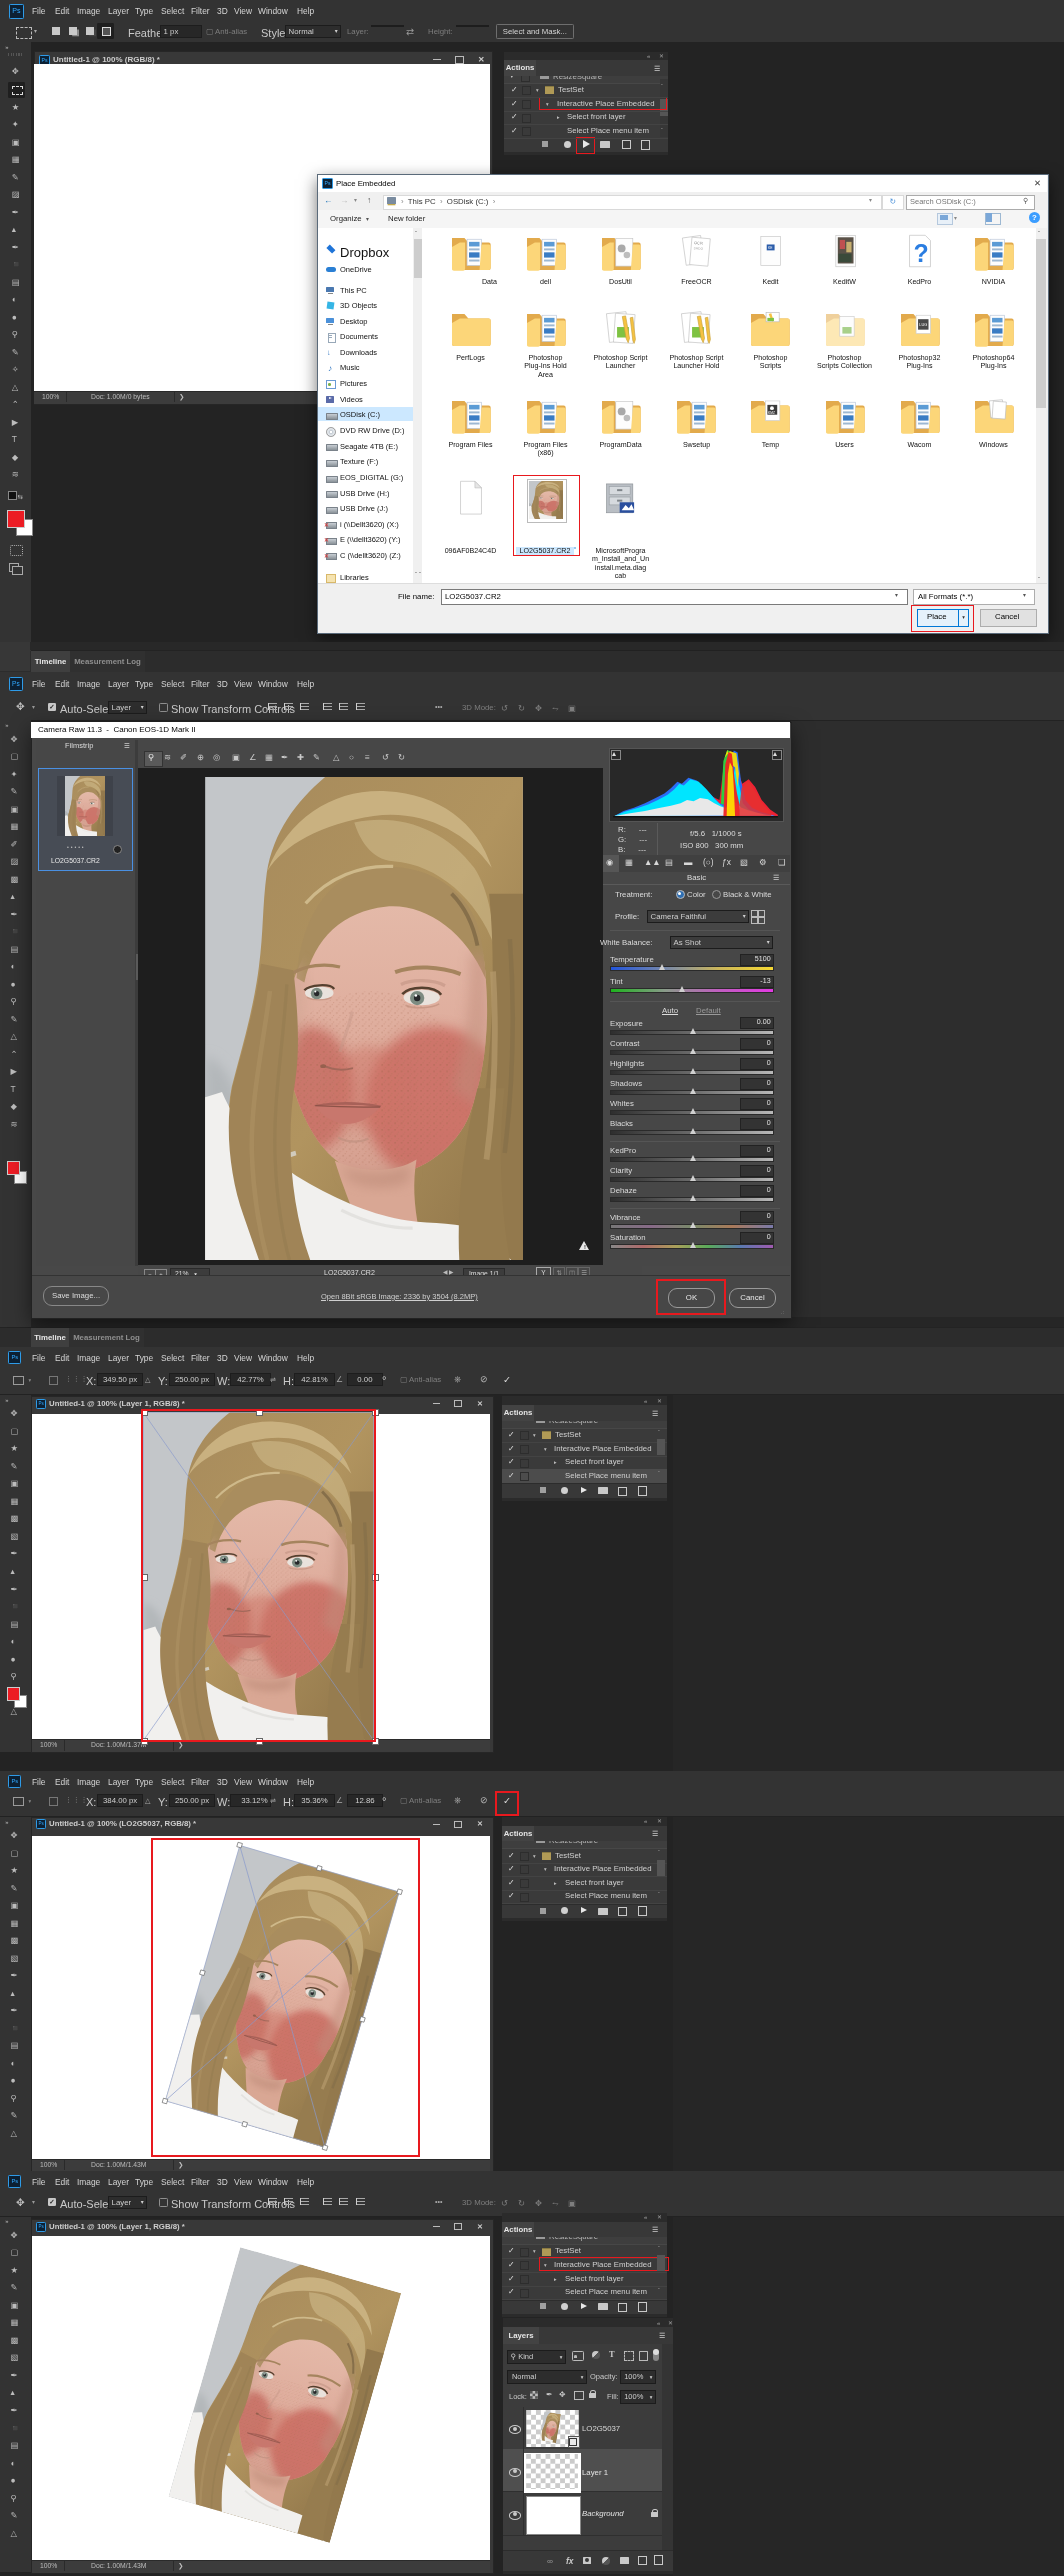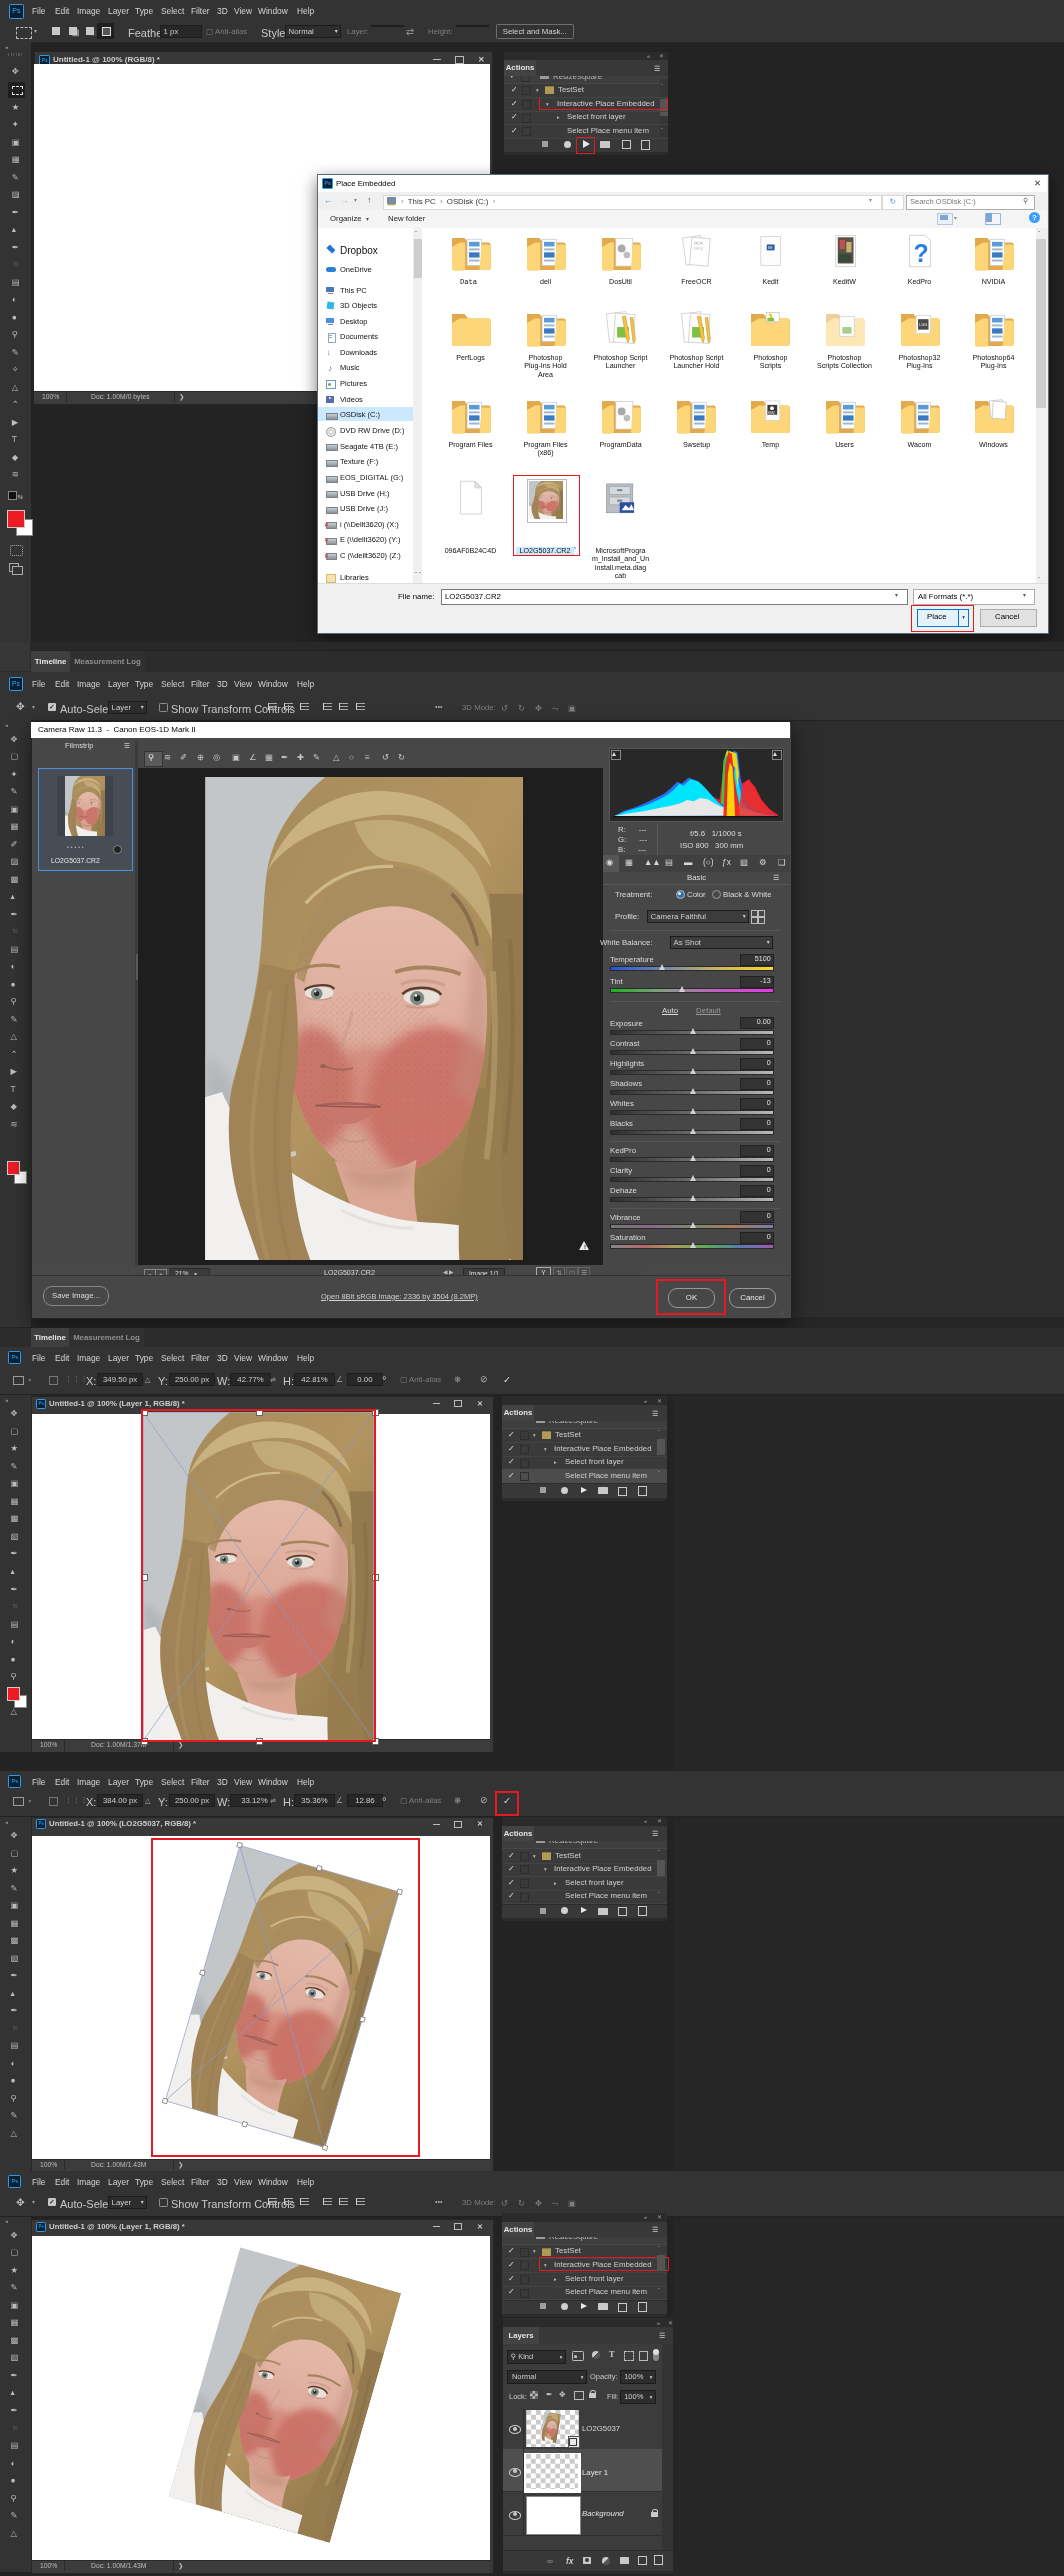--- a/index.html
+++ b/index.html
@@ -1035,21 +1035,21 @@
 <div class="a" style="left:504px;top:110px;width:164px;height:13.6px;border-bottom:0.6px solid #434343"></div>
 <div class="a" style="left:511px;top:112px;color:#d8d8d8;font-size:7.8px">✓</div>
 <div class="a" style="left:522px;top:114px;width:6.5px;height:6.5px;border:0.6px solid #2d2d2d"></div>
 <div class="a" style="left:557px;top:114px;color:#bbb;font-size:5.2px">▸</div>
 <div class="a" style="left:567px;top:112px;color:#d0d0d0;font-size:7.8px">Select front layer</div>
 <div class="a" style="left:504px;top:124px;width:164px;height:13.6px;border-bottom:0.6px solid #434343"></div>
 <div class="a" style="left:511px;top:126px;color:#d8d8d8;font-size:7.8px">✓</div>
 <div class="a" style="left:522px;top:127px;width:6.5px;height:6.5px;border:0.6px solid #2d2d2d"></div>
 <div class="a" style="left:567px;top:126px;color:#d0d0d0;font-size:7.8px">Select Place menu item</div>
 <div class="a" style="left:327px;top:245px;width:7.8px;height:7.8px;background:#1f74d8;transform:rotate(45deg) scaleY(.6)"></div>
-<div class="a" style="left:340px;top:245px;font-size:10px;color:#111;white-space:nowrap">Dropbox</div>
+<div class="a" style="left:340px;top:245px;font-size:13px;color:#111;white-space:nowrap">Dropbox</div>
 <div class="a" style="left:326px;top:267px;width:9.7px;height:5.2px;background:#2a7fd4;border-radius:3.2px"></div>
 <div class="a" style="left:340px;top:265px;font-size:7.5px;color:#111;white-space:nowrap">OneDrive</div>
 <div class="a" style="left:326px;top:287px;width:8.4px;height:5.2px;background:#4a78b0;border-radius:0.6px"></div>
 <div class="a" style="left:328px;top:293px;width:4.5px;height:1.3px;background:#888"></div>
 <div class="a" style="left:340px;top:286px;font-size:7.5px;color:#111;white-space:nowrap">This PC</div>
 <div class="a" style="left:327px;top:302px;width:7.1px;height:7.1px;background:#35b5e5;transform:rotate(8deg)"></div>
 <div class="a" style="left:340px;top:301px;font-size:7.5px;color:#111;white-space:nowrap">3D Objects</div>
 <div class="a" style="left:326px;top:318px;width:8.4px;height:5.2px;background:#4a90d9;border-radius:0.6px"></div>
 <div class="a" style="left:328px;top:324px;width:4.5px;height:1.3px;background:#888"></div>
 <div class="a" style="left:340px;top:317px;font-size:7.5px;color:#111;white-space:nowrap">Desktop</div>
@@ -1090,21 +1090,21 @@
 <div class="a" style="left:340px;top:535px;font-size:7.5px;color:#111;white-space:nowrap">E (\\dellt3620) (Y:)</div>
 <div class="a" style="left:326px;top:553px;width:9px;height:4.5px;background:linear-gradient(#c8ced4,#8a9298);border:0.6px solid #7a828a"></div>
 <div class="a" style="left:324px;top:553px;color:#d03a3a;font-size:5.8px;font-weight:bold">✕</div>
 <div class="a" style="left:340px;top:551px;font-size:7.5px;color:#111;white-space:nowrap">C (\\dellt3620) (Z:)</div>
 <div class="a" style="left:326px;top:574px;width:8.4px;height:6.5px;background:#f5e3b0;border:0.6px solid #d8b86a"></div>
 <div class="a" style="left:340px;top:573px;font-size:7.5px;color:#111;white-space:nowrap">Libraries</div>
 <div class="a" style="left:419px;top:571px;color:#606060;font-size:5.8px">ˇ</div>
 <div class="a" style="left:450px;top:234px;width:42px;height:38px"><svg width="42" height="38" viewBox="0 0 64 58">
       <use href="#foldd"></use>
     </svg></div>
-<div class="a lbl" style="left:431px;top:278px;width:75px;font-family:Liberation Mono, monospace;">Data</div>
+<div class="a lbl" style="left:452px;top:278px;width:75px;">Data</div>
 <div class="a" style="left:525px;top:234px;width:42px;height:38px"><svg width="42" height="38" viewBox="0 0 64 58">
       <use href="#foldd"></use>
     </svg></div>
 <div class="a lbl" style="left:508px;top:278px;width:75px;">dell</div>
 <div class="a" style="left:600px;top:234px;width:42px;height:38px"><svg width="42" height="38" viewBox="0 0 64 58">
       <use href="#foldpg"></use>
     </svg></div>
 <div class="a lbl" style="left:583px;top:278px;width:75px;">DosUtil</div>
 <div class="a" style="left:675px;top:234px;width:42px;height:38px"><svg width="42" height="38" viewBox="0 0 64 58">
       <rect x="14" y="4" width="28" height="42" fill="#fff" stroke="#c0c0c0" transform="rotate(-8 28 25)"></rect>

